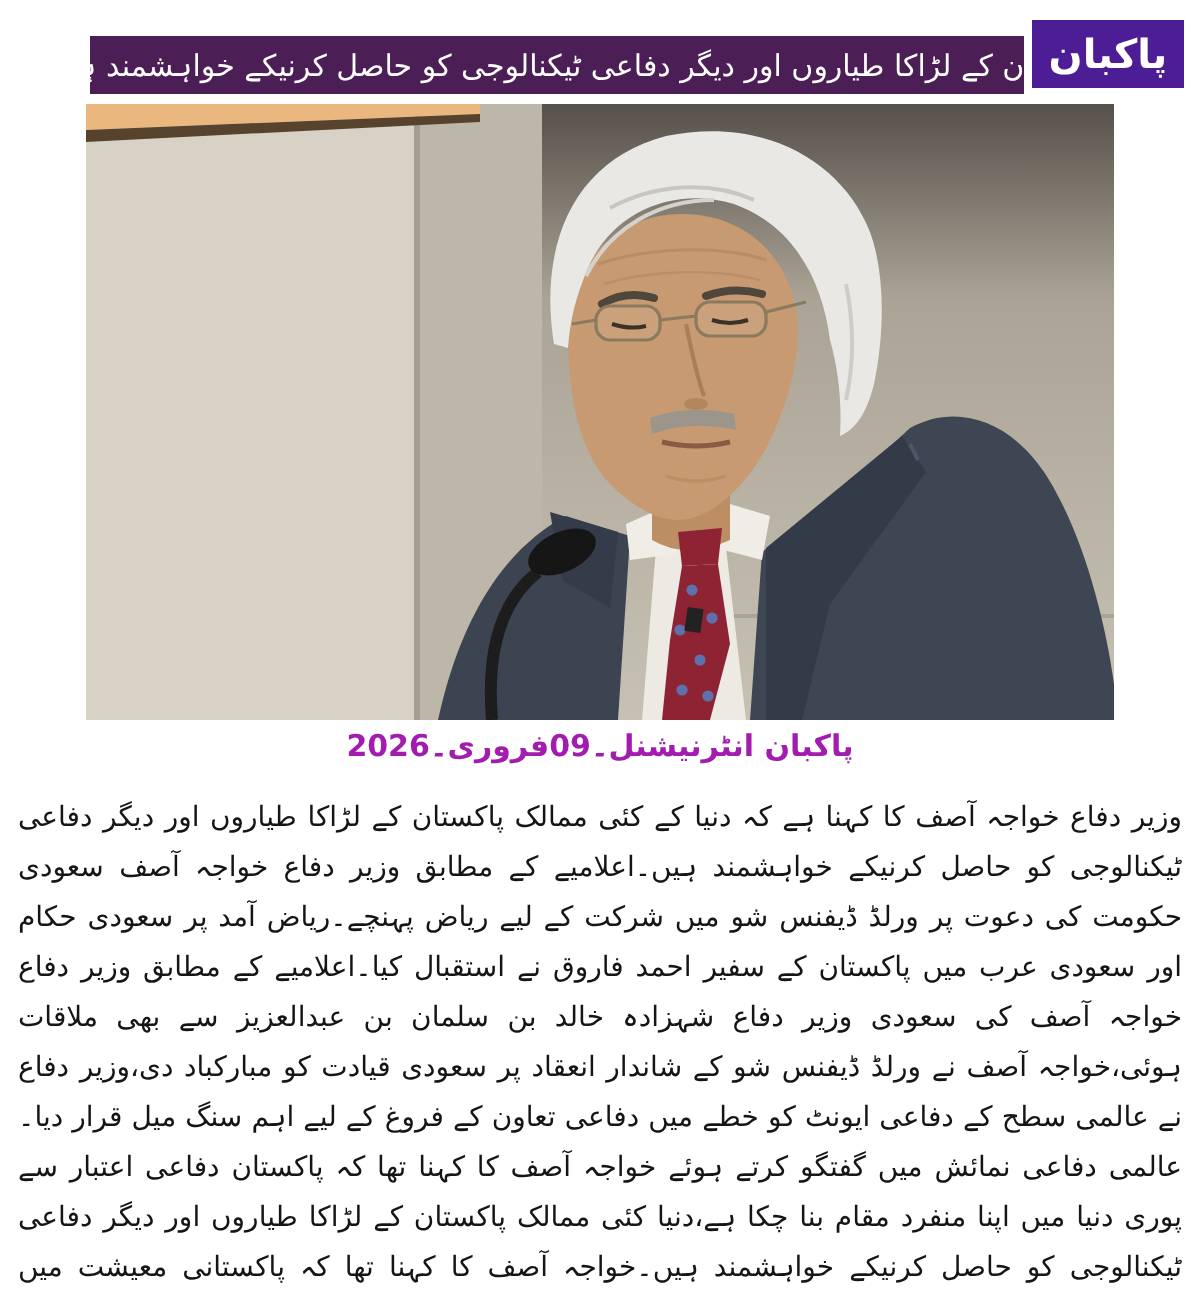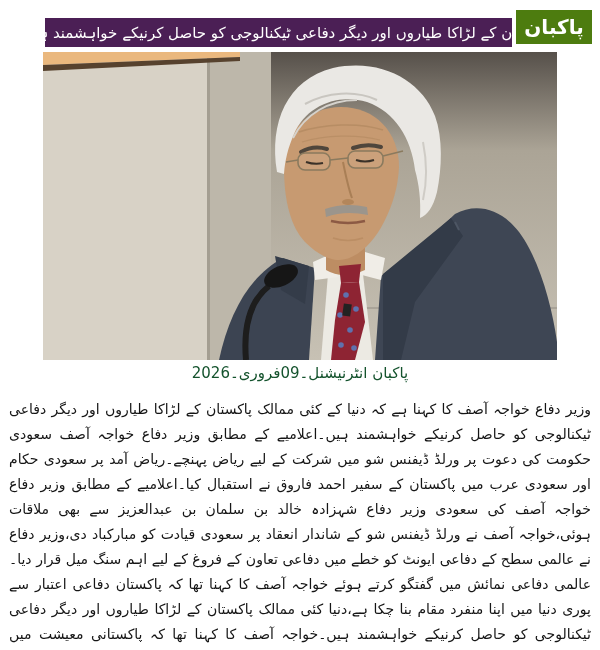--- a/index.html
+++ b/index.html
@@ -8,41 +8,41 @@
     width:600px; height:650px;
     font-family:"DejaVu Sans","Liberation Sans",sans-serif;
     overflow:hidden;
   }
   .page {
     position:relative; width:600px; height:650px; background:#ffffff; overflow:hidden;
   }
   
   .logo-box {
     position:absolute; top:10px; right:8px; width:76px; height:34px;
-    background:#4d7c0f; color:#ffffff;
+    background:#4c1d95; color:#ffffff;
     display:flex; align-items:center; justify-content:center;
     font-size:20px; font-weight:bold; direction:rtl;
   }
   .headline-bar {
     position:absolute; top:18px; right:88px; left:45px; height:29px;
     background:#4b1f55; color:#ffffff;
     display:flex; align-items:center; justify-content:center;
     font-size:15px; white-space:nowrap; overflow:hidden;
     direction:rtl; padding:0 6px; letter-spacing:0;
   }
   
   .photo {
     position:absolute; top:52px; left:43px; width:514px; height:308px;
     background:#c9c3b6; overflow:hidden;
   }
   .photo svg { display:block; width:100%; height:100%; }
   
   .caption {
     position:absolute; top:364px; left:0; right:0; height:24px;
-    text-align:center; color:#14532d; font-size:15px; font-weight:normal;
+    text-align:center; color:#a21caf; font-size:15px; font-weight:bold;
     direction:rtl;
   }
   
   .article {
     position:absolute; top:397px; left:9px; right:9px; bottom:4px;
     direction:rtl; text-align:justify;
     font-size:14px; line-height:25px; color:#151515; overflow:hidden;
   }
 </style>
 </head>

